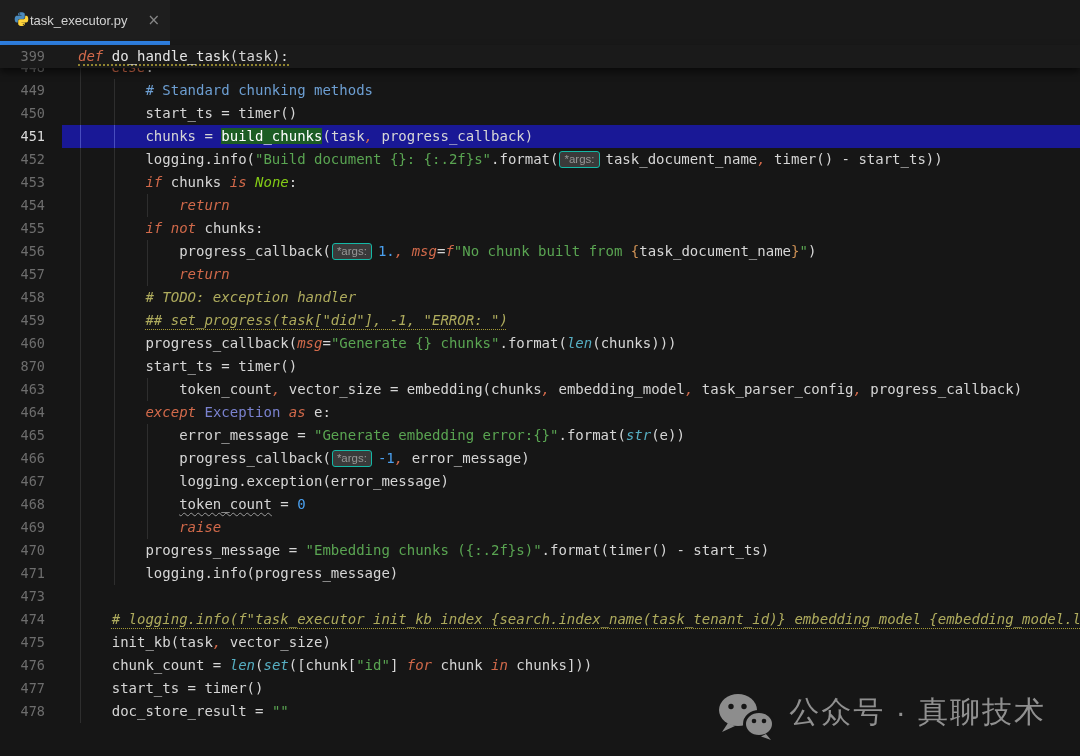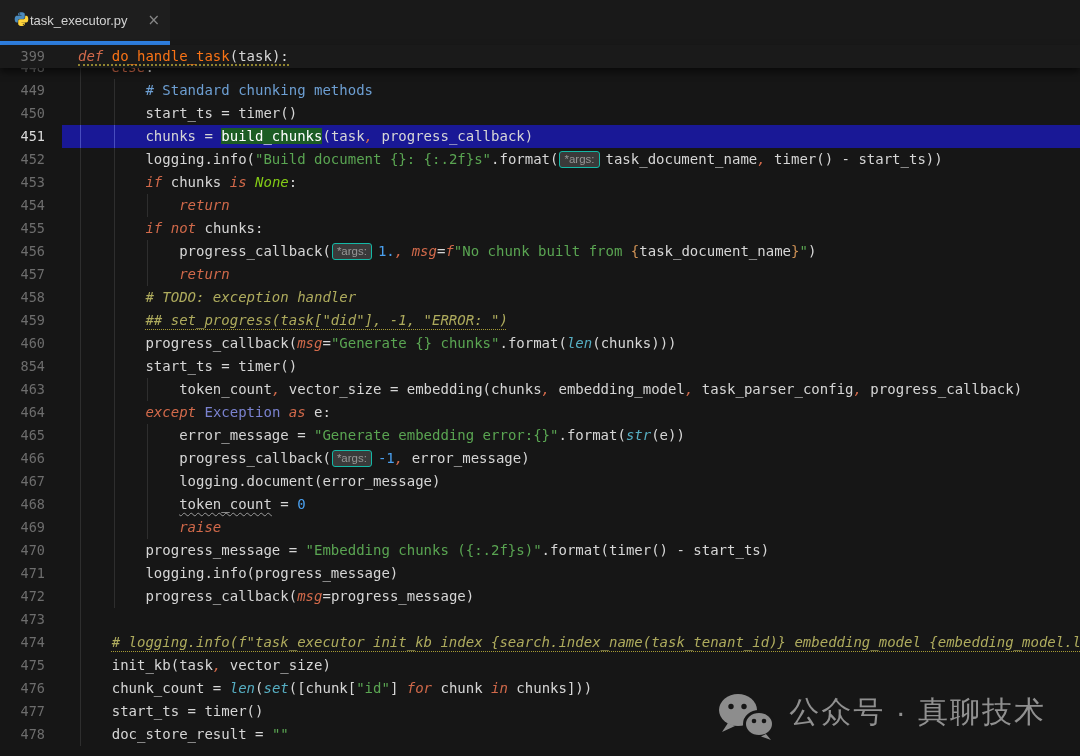--- a/index.html
+++ b/index.html
@@ -43,21 +43,21 @@
   .k{color:#d1694a;font-style:italic;}
   .n{color:#84cc16;font-style:italic;}
   .s{color:#5aa552;}
   .b{color:#ce9155;}
   .c1{color:#6d9fd3;}
   .c2{color:#aeab5d;font-style:italic;}
   .c2u{color:#aeab5d;font-style:italic;text-decoration:underline dotted #a59a35;text-decoration-thickness:1px;text-underline-offset:4px;}
   .num{color:#4aa0ef;}
   .t2{color:#7a82cf;}
   .bi{color:#56aec2;font-style:italic;}
-  .fy{color:#f97316;margin-top:15px;}
+  .fy{color:#e5e5e5;margin-top:15px;}
   .wv{color:#d6d6d6;text-decoration:underline wavy #9b9b9b;text-decoration-thickness:1px;text-underline-offset:3px;}
   .match{background:#1c5c24;color:#ffffff;}
   .hint{
     display:inline-block;background:#3a3a3a;color:#979797;border:1px solid #14b8a6;
     border-radius:3px;font-size:11.5px;line-height:15px;padding:0 4px;margin:0 6px 0 1px;
     font-family:"Liberation Sans","DejaVu Sans",sans-serif;vertical-align:1px;font-style:normal;
   }
   
   .watermark{
     position:absolute;right:34px;bottom:16px;display:flex;align-items:flex-start;gap:14px;
@@ -98,31 +98,30 @@
       <div class="row hl"><div class="gutter">451</div><div class="content"><span class="guide" style="left: calc(0ch + 18px);"></span><span class="guide" style="left: calc(4ch + 18px);"></span><span class="codetext"><span class="tok pl">        chunks = </span><span class="tok match">build_chunks</span><span class="tok pl">(task</span><span class="tok k">,</span><span class="tok pl"> progress_callback)</span></span></div></div>
       <div class="row"><div class="gutter">452</div><div class="content"><span class="guide" style="left: calc(0ch + 18px);"></span><span class="guide" style="left: calc(4ch + 18px);"></span><span class="codetext"><span class="tok pl">        logging.info(</span><span class="tok s">"Build document {}: {:.2f}s"</span><span class="tok pl">.format(</span><span class="tok hint">*args:</span><span class="tok pl">task_document_name</span><span class="tok k">,</span><span class="tok pl"> timer() - start_ts))</span></span></div></div>
       <div class="row"><div class="gutter">453</div><div class="content"><span class="guide" style="left: calc(0ch + 18px);"></span><span class="guide" style="left: calc(4ch + 18px);"></span><span class="codetext"><span class="tok pl">        </span><span class="tok k">if</span><span class="tok pl"> chunks </span><span class="tok k">is</span><span class="tok pl"> </span><span class="tok n">None</span><span class="tok pl">:</span></span></div></div>
       <div class="row"><div class="gutter">454</div><div class="content"><span class="guide" style="left: calc(0ch + 18px);"></span><span class="guide" style="left: calc(4ch + 18px);"></span><span class="guide" style="left: calc(8ch + 18px);"></span><span class="codetext"><span class="tok pl">            </span><span class="tok k">return</span></span></div></div>
       <div class="row"><div class="gutter">455</div><div class="content"><span class="guide" style="left: calc(0ch + 18px);"></span><span class="guide" style="left: calc(4ch + 18px);"></span><span class="codetext"><span class="tok pl">        </span><span class="tok k">if</span><span class="tok pl"> </span><span class="tok k">not</span><span class="tok pl"> chunks:</span></span></div></div>
       <div class="row"><div class="gutter">456</div><div class="content"><span class="guide" style="left: calc(0ch + 18px);"></span><span class="guide" style="left: calc(4ch + 18px);"></span><span class="guide" style="left: calc(8ch + 18px);"></span><span class="codetext"><span class="tok pl">            progress_callback(</span><span class="tok hint">*args:</span><span class="tok num">1.</span><span class="tok k">,</span><span class="tok pl"> </span><span class="tok k">msg</span><span class="tok pl">=</span><span class="tok k">f</span><span class="tok s">"No chunk built from </span><span class="tok b">{</span><span class="tok pl">task_document_name</span><span class="tok b">}</span><span class="tok s">"</span><span class="tok pl">)</span></span></div></div>
       <div class="row"><div class="gutter">457</div><div class="content"><span class="guide" style="left: calc(0ch + 18px);"></span><span class="guide" style="left: calc(4ch + 18px);"></span><span class="guide" style="left: calc(8ch + 18px);"></span><span class="codetext"><span class="tok pl">            </span><span class="tok k">return</span></span></div></div>
       <div class="row"><div class="gutter">458</div><div class="content"><span class="guide" style="left: calc(0ch + 18px);"></span><span class="guide" style="left: calc(4ch + 18px);"></span><span class="codetext"><span class="tok c2">        # TODO: exception handler</span></span></div></div>
       <div class="row"><div class="gutter">459</div><div class="content"><span class="guide" style="left: calc(0ch + 18px);"></span><span class="guide" style="left: calc(4ch + 18px);"></span><span class="codetext"><span class="tok pl">        </span><span class="tok c2u">## set_progress(task["did"], -1, "ERROR: ")</span></span></div></div>
       <div class="row"><div class="gutter">460</div><div class="content"><span class="guide" style="left: calc(0ch + 18px);"></span><span class="guide" style="left: calc(4ch + 18px);"></span><span class="codetext"><span class="tok pl">        progress_callback(</span><span class="tok k">msg</span><span class="tok pl">=</span><span class="tok s">"Generate {} chunks"</span><span class="tok pl">.format(</span><span class="tok bi">len</span><span class="tok pl">(chunks)))</span></span></div></div>
-      <div class="row"><div class="gutter">854</div><div class="content"><span class="guide" style="left: calc(0ch + 18px);"></span><span class="guide" style="left: calc(4ch + 18px);"></span><span class="codetext"><span class="tok pl">        start_ts = timer()</span></span></div></div>
+      <div class="row"><div class="gutter">870</div><div class="content"><span class="guide" style="left: calc(0ch + 18px);"></span><span class="guide" style="left: calc(4ch + 18px);"></span><span class="codetext"><span class="tok pl">        start_ts = timer()</span></span></div></div>
       <div class="row"><div class="gutter">463</div><div class="content"><span class="guide" style="left: calc(0ch + 18px);"></span><span class="guide" style="left: calc(4ch + 18px);"></span><span class="guide" style="left: calc(8ch + 18px);"></span><span class="codetext"><span class="tok pl">            token_count</span><span class="tok k">,</span><span class="tok pl"> vector_size = embedding(chunks</span><span class="tok k">,</span><span class="tok pl"> embedding_model</span><span class="tok k">,</span><span class="tok pl"> task_parser_config</span><span class="tok k">,</span><span class="tok pl"> progress_callback)</span></span></div></div>
       <div class="row"><div class="gutter">464</div><div class="content"><span class="guide" style="left: calc(0ch + 18px);"></span><span class="guide" style="left: calc(4ch + 18px);"></span><span class="codetext"><span class="tok pl">        </span><span class="tok k">except</span><span class="tok pl"> </span><span class="tok t2">Exception</span><span class="tok pl"> </span><span class="tok k">as</span><span class="tok pl"> e:</span></span></div></div>
       <div class="row"><div class="gutter">465</div><div class="content"><span class="guide" style="left: calc(0ch + 18px);"></span><span class="guide" style="left: calc(4ch + 18px);"></span><span class="guide" style="left: calc(8ch + 18px);"></span><span class="codetext"><span class="tok pl">            error_message = </span><span class="tok s">"Generate embedding error:{}"</span><span class="tok pl">.format(</span><span class="tok bi">str</span><span class="tok pl">(e))</span></span></div></div>
       <div class="row"><div class="gutter">466</div><div class="content"><span class="guide" style="left: calc(0ch + 18px);"></span><span class="guide" style="left: calc(4ch + 18px);"></span><span class="guide" style="left: calc(8ch + 18px);"></span><span class="codetext"><span class="tok pl">            progress_callback(</span><span class="tok hint">*args:</span><span class="tok num">-1</span><span class="tok k">,</span><span class="tok pl"> error_message)</span></span></div></div>
-      <div class="row"><div class="gutter">467</div><div class="content"><span class="guide" style="left: calc(0ch + 18px);"></span><span class="guide" style="left: calc(4ch + 18px);"></span><span class="guide" style="left: calc(8ch + 18px);"></span><span class="codetext"><span class="tok pl">            logging.document(error_message)</span></span></div></div>
+      <div class="row"><div class="gutter">467</div><div class="content"><span class="guide" style="left: calc(0ch + 18px);"></span><span class="guide" style="left: calc(4ch + 18px);"></span><span class="guide" style="left: calc(8ch + 18px);"></span><span class="codetext"><span class="tok pl">            logging.exception(error_message)</span></span></div></div>
       <div class="row"><div class="gutter">468</div><div class="content"><span class="guide" style="left: calc(0ch + 18px);"></span><span class="guide" style="left: calc(4ch + 18px);"></span><span class="guide" style="left: calc(8ch + 18px);"></span><span class="codetext"><span class="tok pl">            </span><span class="tok wv">token_count</span><span class="tok pl"> = </span><span class="tok num">0</span></span></div></div>
       <div class="row"><div class="gutter">469</div><div class="content"><span class="guide" style="left: calc(0ch + 18px);"></span><span class="guide" style="left: calc(4ch + 18px);"></span><span class="guide" style="left: calc(8ch + 18px);"></span><span class="codetext"><span class="tok pl">            </span><span class="tok k">raise</span></span></div></div>
       <div class="row"><div class="gutter">470</div><div class="content"><span class="guide" style="left: calc(0ch + 18px);"></span><span class="guide" style="left: calc(4ch + 18px);"></span><span class="codetext"><span class="tok pl">        progress_message = </span><span class="tok s">"Embedding chunks ({:.2f}s)"</span><span class="tok pl">.format(timer() - start_ts)</span></span></div></div>
       <div class="row"><div class="gutter">471</div><div class="content"><span class="guide" style="left: calc(0ch + 18px);"></span><span class="guide" style="left: calc(4ch + 18px);"></span><span class="codetext"><span class="tok pl">        logging.info(progress_message)</span></span></div></div>
-      <div class="row"><div class="gutter">472</div><div class="content"><span class="guide" style="left: calc(0ch + 18px);"></span><span class="guide" style="left: calc(4ch + 18px);"></span><span class="codetext"><span class="tok pl">        progress_callback(</span><span class="tok k">msg</span><span class="tok pl">=progress_message)</span></span></div></div>
       <div class="row"><div class="gutter">473</div><div class="content"><span class="guide" style="left: calc(0ch + 18px);"></span><span class="codetext"></span></div></div>
       <div class="row"><div class="gutter">474</div><div class="content"><span class="guide" style="left: calc(0ch + 18px);"></span><span class="codetext"><span class="tok pl">    </span><span class="tok c2u"># logging.info(f"task_executor init_kb index {search.index_name(task_tenant_id)} embedding_model {embedding_model.ll</span></span></div></div>
       <div class="row"><div class="gutter">475</div><div class="content"><span class="guide" style="left: calc(0ch + 18px);"></span><span class="codetext"><span class="tok pl">    init_kb(task</span><span class="tok k">,</span><span class="tok pl"> vector_size)</span></span></div></div>
       <div class="row"><div class="gutter">476</div><div class="content"><span class="guide" style="left: calc(0ch + 18px);"></span><span class="codetext"><span class="tok pl">    chunk_count = </span><span class="tok bi">len</span><span class="tok pl">(</span><span class="tok bi">set</span><span class="tok pl">([chunk[</span><span class="tok s">"id"</span><span class="tok pl">] </span><span class="tok k">for</span><span class="tok pl"> chunk </span><span class="tok k">in</span><span class="tok pl"> chunks]))</span></span></div></div>
       <div class="row"><div class="gutter">477</div><div class="content"><span class="guide" style="left: calc(0ch + 18px);"></span><span class="codetext"><span class="tok pl">    start_ts = timer()</span></span></div></div>
       <div class="row"><div class="gutter">478</div><div class="content"><span class="guide" style="left: calc(0ch + 18px);"></span><span class="codetext"><span class="tok pl">    doc_store_result = </span><span class="tok s">""</span></span></div></div>
     </div>
 
   <div class="watermark">
     <svg width="58" height="48" viewBox="0 0 58 48" aria-hidden="true">

